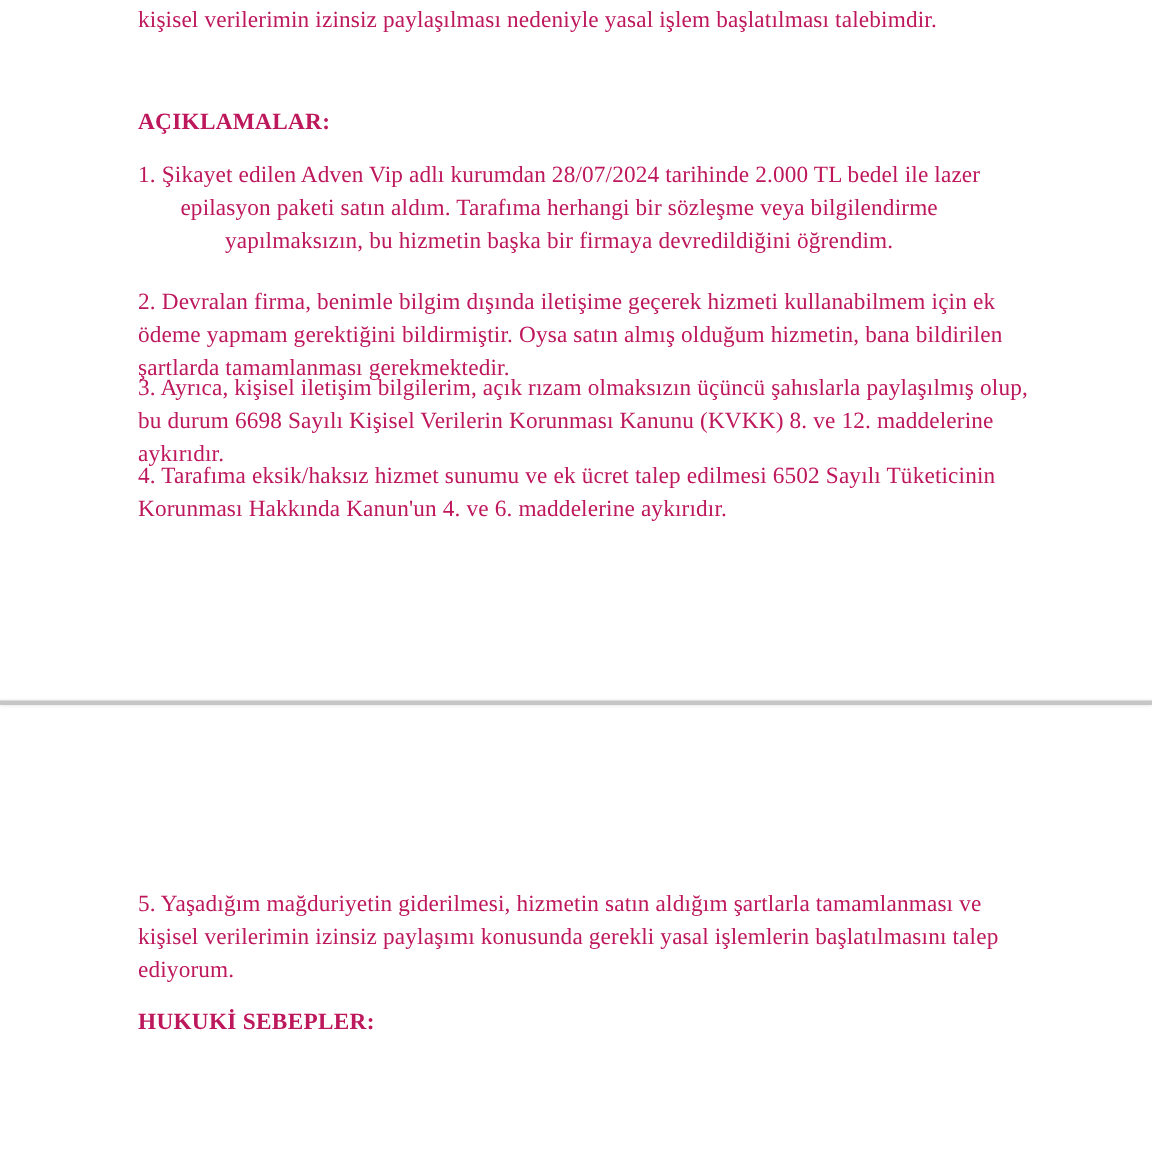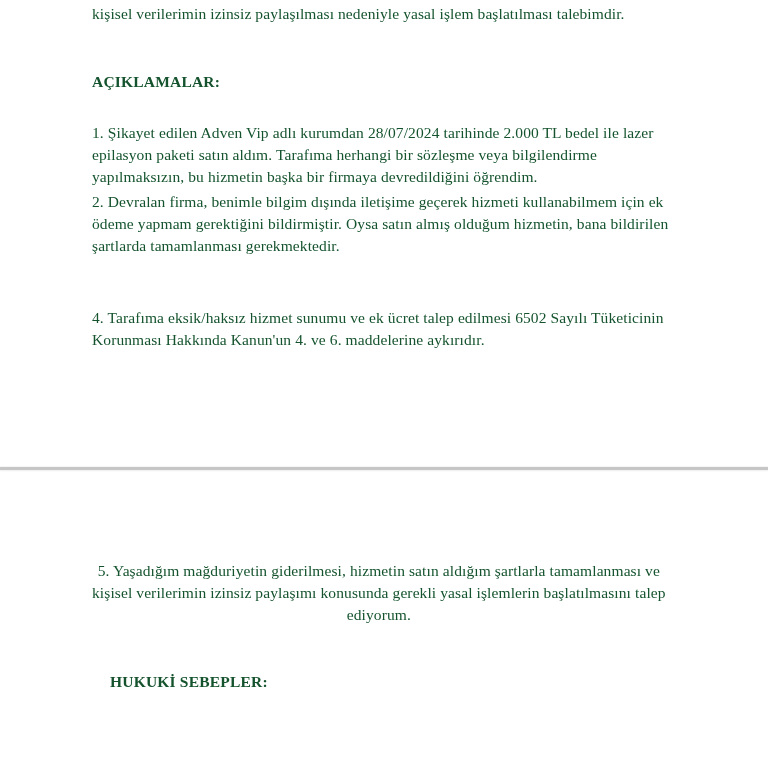--- a/index.html
+++ b/index.html
@@ -6,21 +6,21 @@
     margin: 0;
     padding: 0;
     background: #ffffff;
   }
   .page {
     position: relative;
     width: 768px;
     height: 768px;
     background: #ffffff;
     font-family: "Liberation Serif", "DejaVu Serif", serif;
-    color: #14532d;
+    color: #be185d;
     overflow: hidden;
   }
   .textblock {
     position: absolute;
     left: 92px;
     font-size: 15.5px;
     line-height: 22px;
     white-space: pre-line;
     letter-spacing: 0.1px;
   }
@@ -36,45 +36,48 @@
     position: absolute;
     left: 0;
     top: 467px;
     width: 768px;
     height: 3px;
     background: #c6c6c6;
     box-shadow: 0 1px 2px rgba(0,0,0,0.07), 0 -1px 1px rgba(0,0,0,0.04);
   }
   .pos-intro    { top: 3px;   }
   .pos-head1    { top: 71px;  }
-  .pos-p1       { top: 122px; }
+  .pos-p1       { top: 106px; text-align: center; }
   .pos-p2       { top: 191px; }
   .pos-p3       { top: 248px; }
   .pos-p4       { top: 307px; }
-  .pos-p5       { top: 560px; text-align: center; }
-  .pos-head2    { top: 671px; margin-left: 18px; }
+  .pos-p5       { top: 592px; }
+  .pos-head2    { top: 671px; }
   .pos-p6       { top: 705px; }
 </style>
 </head>
 <body>
 
 <div class="page">
 
   <div class="textblock pos-intro">kişisel verilerimin izinsiz paylaşılması nedeniyle yasal işlem başlatılması talebimdir.</div>
 
   <div class="heading pos-head1">AÇIKLAMALAR:</div>
 
   <div class="textblock pos-p1">1. Şikayet edilen Adven Vip adlı kurumdan 28/07/2024 tarihinde 2.000 TL bedel ile lazer
 epilasyon paketi satın aldım. Tarafıma herhangi bir sözleşme veya bilgilendirme
 yapılmaksızın, bu hizmetin başka bir firmaya devredildiğini öğrendim.</div>
 
   <div class="textblock pos-p2">2. Devralan firma, benimle bilgim dışında iletişime geçerek hizmeti kullanabilmem için ek
 ödeme yapmam gerektiğini bildirmiştir. Oysa satın almış olduğum hizmetin, bana bildirilen
 şartlarda tamamlanması gerekmektedir.</div>
 
+  <div class="textblock pos-p3">3. Ayrıca, kişisel iletişim bilgilerim, açık rızam olmaksızın üçüncü şahıslarla paylaşılmış olup,
+bu durum 6698 Sayılı Kişisel Verilerin Korunması Kanunu (KVKK) 8. ve 12. maddelerine
+aykırıdır.</div>
 
   <div class="textblock pos-p4">4. Tarafıma eksik/haksız hizmet sunumu ve ek ücret talep edilmesi 6502 Sayılı Tüketicinin
 Korunması Hakkında Kanun'un 4. ve 6. maddelerine aykırıdır.</div>
 
   <div class="page-divider"></div>
 
   <div class="textblock pos-p5">5. Yaşadığım mağduriyetin giderilmesi, hizmetin satın aldığım şartlarla tamamlanması ve
 kişisel verilerimin izinsiz paylaşımı konusunda gerekli yasal işlemlerin başlatılmasını talep
 ediyorum.</div>
 

